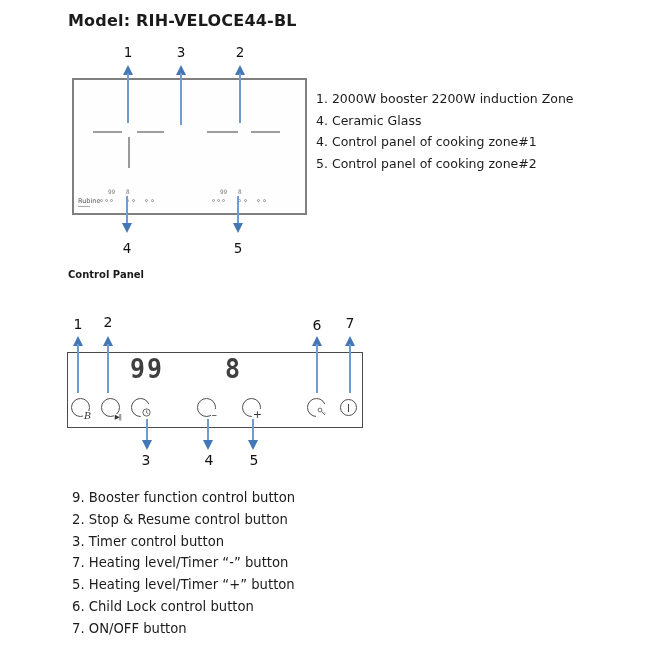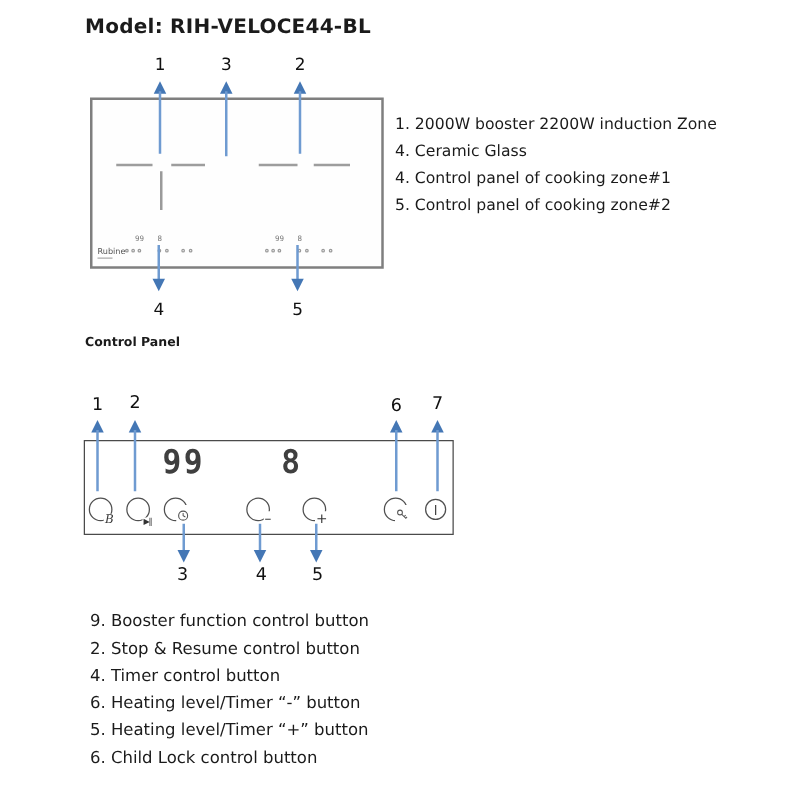--- a/index.html
+++ b/index.html
@@ -200,19 +200,20 @@
       <i class="head"></i>
     </div>
 
   <span class="num cpn" style="left:146px;top:452px">3</span>
   <span class="num cpn" style="left:209px;top:452px">4</span>
   <span class="num cpn" style="left:254px;top:452px">5</span>
 
   <div class="legend cp-legend">
     <div>9. Booster function control button</div>
     <div>2. Stop &amp; Resume control button</div>
-    <div>4. Timer control button</div>
-    <div>6. Heating level/Timer “-” button</div>
+    <div>3. Timer control button</div>
+    <div>7. Heating level/Timer “-” button</div>
     <div>5. Heating level/Timer “+” button</div>
     <div>6. Child Lock control button</div>
+    <div>7. ON/OFF button</div>
   </div>
 
 </div>
 
 </body></html>

